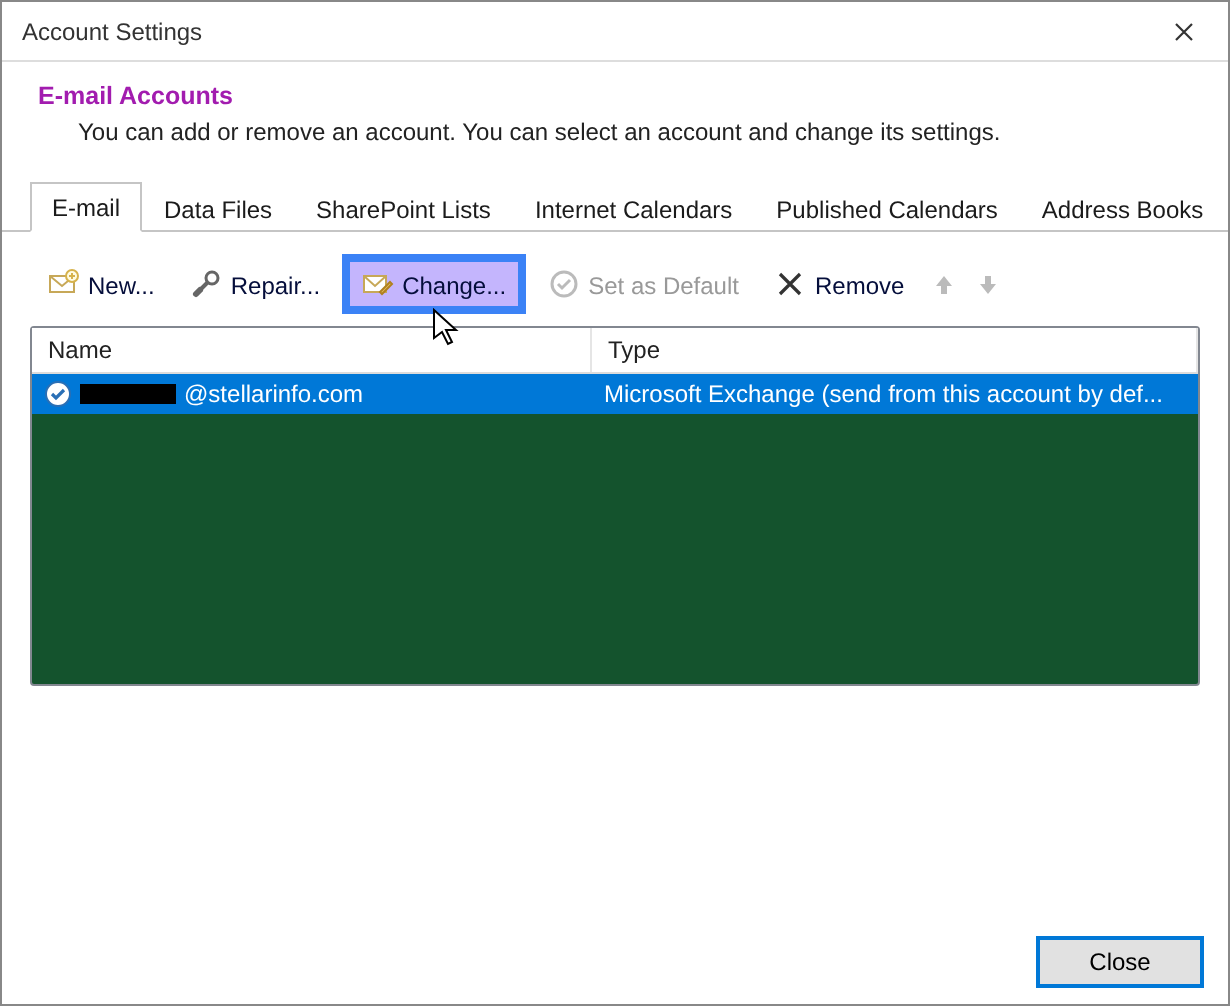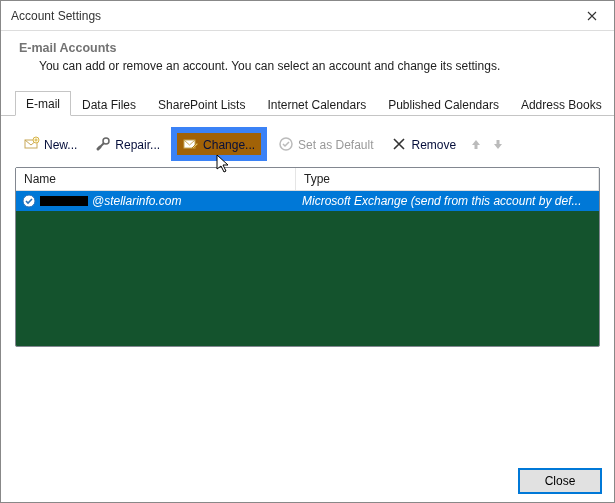--- a/index.html
+++ b/index.html
@@ -39,21 +39,21 @@
   }
   .titlebar .close svg { width: 10px; height: 10px; }
   
   .header-section {
     padding: 10px 18px 18px 18px;
   }
   .header-section .h1 {
     font-weight: 700;
     font-size: 12.5px;
     margin-bottom: 4px;
-    color: #737373;
+    color: #a21caf;
   }
   .header-section .desc {
     margin-left: 20px;
     color: #222;
     font-size: 12px;
   }
   
   .tabs {
     display: flex;
     align-items: flex-end;
@@ -91,22 +91,22 @@
     display: inline-flex;
     align-items: flex-end;
     gap: 4px;
     padding: 3px 6px;
     cursor: pointer;
     border: 1px solid transparent;
     color: #050e3b;
     font-size: 12px;
   }
   .tbtn.hover {
-    border: 6px solid #3b82f6;
-    background: #a16207;
+    border: 4px solid #3b82f6;
+    background: #c4b5fd;
   }
   .tbtn.disabled {
     color: #999;
     cursor: default;
   }
   .tbtn .ico {
     width: 16px;
     height: 16px;
     display: inline-flex;
     align-items: center;
@@ -135,21 +135,21 @@
     background: #fff;
     font-size: 12px;
     color: #222;
   }
   .list-header .col {
     padding: 4px 8px;
     border-right: 1px solid #e5e5e5;
   }
   .col-name { width: 280px; }
   .col-type { flex: 1; }
-  .list-body { flex:1; overflow:hidden;font-style:italic; }
+  .list-body { flex:1; overflow:hidden; }
   .row {
     display: flex;
     align-items: center;
     background: #0078d7;
     color: #fff;
     font-size: 12px;
     height: 20px;
   }
   .row .cell { padding: 0 6px; overflow: hidden; white-space: nowrap; text-overflow: ellipsis; }
   .row .cell.name { width: 280px; display:flex; align-items:center; gap:4px;}

